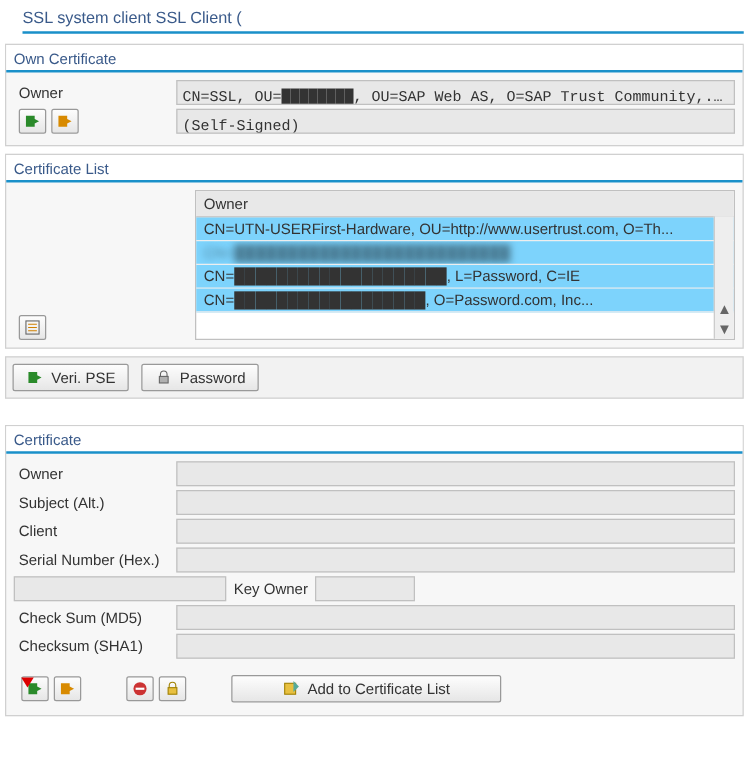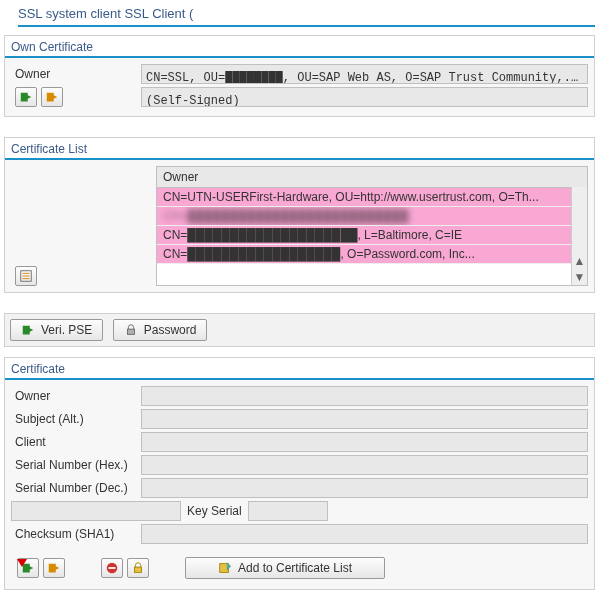--- a/index.html
+++ b/index.html
@@ -1,43 +1,43 @@
 <!DOCTYPE html>
 <html><head>
 <meta charset="utf-8">
 <style>
   * { box-sizing: border-box; font-family: Arial, sans-serif; font-size: 12px; }
   body { margin: 0; padding: 4px; background: #fff; color: #333; width: 599px; }
-  .panel { border: 1px solid #d0d0d0; background: #f7f7f7; margin-bottom: 20px; padding: 0; }
+  .panel { border: 1px solid #d0d0d0; background: #f7f7f7; margin-bottom: 6px; padding: 0; }
   .panel-title { font-size: 12px; color: #3a5a8a; padding: 4px 6px 2px 6px; border-bottom: 2px solid #1a90c9; background: #fff; }
   .top-title { font-size: 13px; color: #3a5a8a; padding: 2px 0 4px 0; border-bottom: 2px solid #1a90c9; margin-bottom: 8px; margin-left: 14px; }
   .panel-body { padding: 6px; }
   .row { display: flex; align-items: center; margin-bottom: 3px; }
   .label { width: 130px; padding-left: 4px; color: #333; }
   .field { flex: 1; height: 20px; background: #e8e8e8; border: 1px solid #c0c0c0; padding: 6px 4px; color: #333; overflow: hidden; white-space: nowrap; text-overflow: ellipsis; font-family: Liberation Mono, monospace; }
   .field.ro { background: #e8e8e8; }
   .field.short { flex: none; width: 70px; margin-right: 4px; }
   .mid-label { padding: 0 6px; }
   .icon-btn { width: 22px; height: 20px; border: 1px solid #999; background: linear-gradient(#fdfdfd,#e6e6e6); display: inline-flex; align-items: center; justify-content: center; cursor: pointer; margin-right: 2px; border-radius: 2px; }
   .icon-btn svg { width: 14px; height: 14px; }
   .btn { height: 22px; border: 1px solid #999; background: linear-gradient(#fdfdfd,#e6e6e6); display: inline-flex; align-items: center; padding: 0 10px; cursor: pointer; border-radius: 2px; margin-right: 6px; }
   .btn svg { width: 14px; height: 14px; margin-right: 6px; }
-  .toolbar { background: #f2f2f2; border: 1px solid #d0d0d0; padding: 5px; margin-bottom: 10px; }
+  .toolbar { background: #f2f2f2; border: 1px solid #d0d0d0; padding: 5px; margin-bottom: 21px; }
   .table-wrap { border: 1px solid #c0c0c0; background: #fff; flex: 1; position: relative; }
   .table-head { background: #e8e8e8; border-bottom: 1px solid #c0c0c0; padding: 3px 6px; font-weight: normal; }
-  .table-row { padding: 2px 6px; border-bottom: 1px solid #eee; background: #f9a8d4; white-space: nowrap; overflow: hidden; text-overflow: ellipsis; }
+  .table-row { padding: 2px 6px; border-bottom: 1px solid #eee; background: #7dd3fc; white-space: nowrap; overflow: hidden; text-overflow: ellipsis; }
   .table-row.blur { color: transparent; text-shadow: 0 0 6px rgba(0,0,0,0.4); }
   .scroll-ind { position: absolute; right: 0; top: 20px; bottom: 0; width: 16px; background: #eee; border-left: 1px solid #ccc; display:flex; flex-direction:column; justify-content:flex-end; align-items:center; font-size:10px; color:#666; }
   .scroll-ind span { padding: 1px 0; cursor:pointer; }
   .cert-list-row { display: flex; align-items: flex-start; }
   .cert-list-left { width: 145px; display:flex; flex-direction:column; justify-content:flex-end; height: 120px; padding-left:4px;}
   .bottom-icons { display:flex; align-items:center; gap:2px; padding: 10px 6px 4px 6px; }
   .bottom-icons .spacer { width: 30px; }
   .arrow { position:absolute; margin-left:-2px; margin-top:-12px; }
-  .wide-btn { width: 200px; justify-content:center; }
+  .wide-btn { width: 216px; justify-content:center; }
 </style>
 </head>
 <body>
 
 <div class="top-title">SSL system client SSL Client (</div>
 
 <div class="panel">
   <div class="panel-title">Own Certificate</div>
   <div class="panel-body">
     <div class="row">
@@ -71,21 +71,21 @@
           <svg viewBox="0 0 16 16">
               <rect x="2" y="2" width="12" height="12" fill="none" stroke="#666"></rect>
               <path stroke="#d08000" d="M4 5h8M4 8h8M4 11h8"></path>
             </svg>
         </span>
       </div>
       <div class="table-wrap" style="height:120px;">
         <div class="table-head">Owner</div>
         <div class="table-row">CN=UTN-USERFirst-Hardware, OU=http://www.usertrust.com, O=Th...</div>
         <div class="table-row blur">CN=██████████████████████████</div>
-        <div class="table-row">CN=████████████████████, L=Baltimore, C=IE</div>
+        <div class="table-row">CN=████████████████████, L=Password, C=IE</div>
         <div class="table-row">CN=██████████████████, O=Password.com, Inc...</div>
         <div class="scroll-ind">
           <span>▲</span>
           <span>▼</span>
         </div>
       </div>
     </div>
   </div>
 </div>
 
@@ -118,28 +118,28 @@
       </div>
     <div class="row">
         <div class="label">Client</div>
         <div class="field ro"></div>
       </div>
     <div class="row">
         <div class="label">Serial Number (Hex.)</div>
         <div class="field ro"></div>
       </div>
     <div class="row">
-        <div class="label">Serial Number (Dec.)</div>
+      <div class="field ro" style="flex:none;width:170px;"></div>
+      <div class="mid-label">Key Owner</div>
+      <div class="field ro" style="flex:none;width:80px;"></div>
+    </div>
+    <div class="row">
+        <div class="label">Check Sum (MD5)</div>
         <div class="field ro"></div>
       </div>
-    <div class="row">
-      <div class="field ro" style="flex:none;width:170px;"></div>
-      <div class="mid-label">Key Serial</div>
-      <div class="field ro" style="flex:none;width:80px;"></div>
-    </div>
     <div class="row">
         <div class="label">Checksum (SHA1)</div>
         <div class="field ro"></div>
       </div>
 
     <div class="bottom-icons" style="position:relative;">
       <svg class="arrow" width="14" height="14">
           <path fill="#d00" d="M7 12L2 4h10z"></path>
         </svg>
       <span class="icon-btn">

